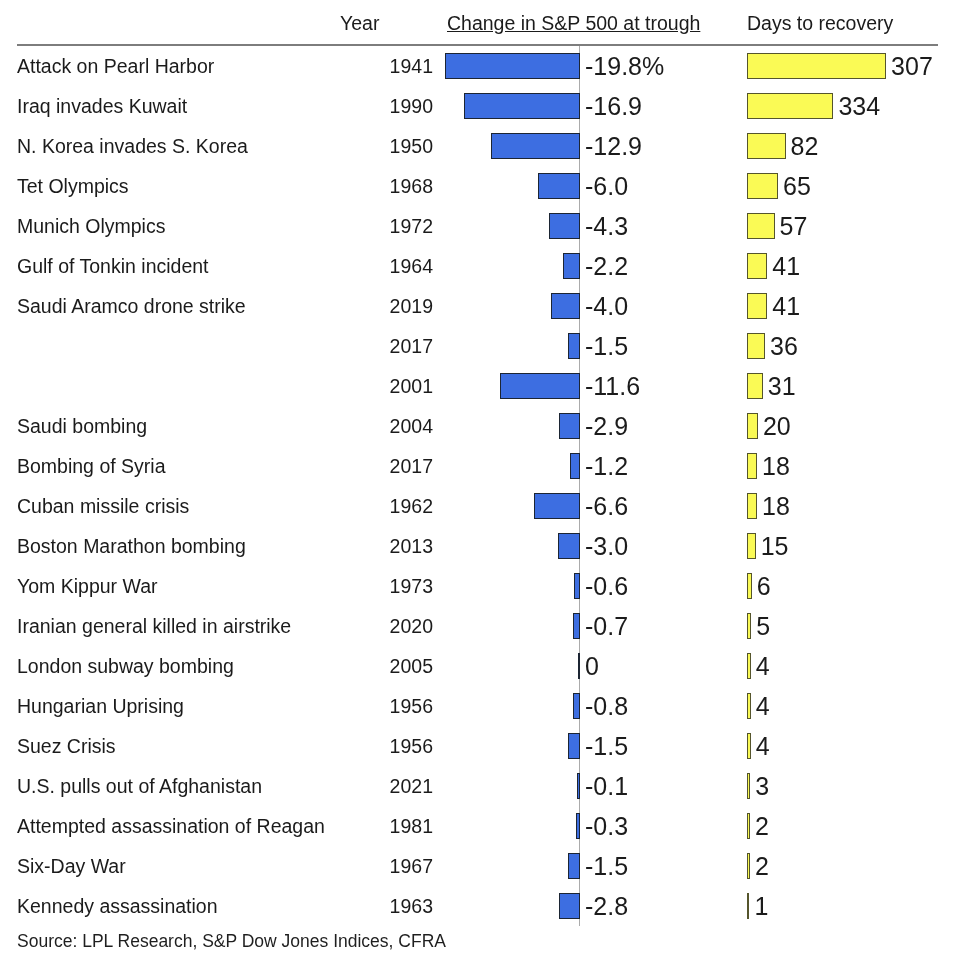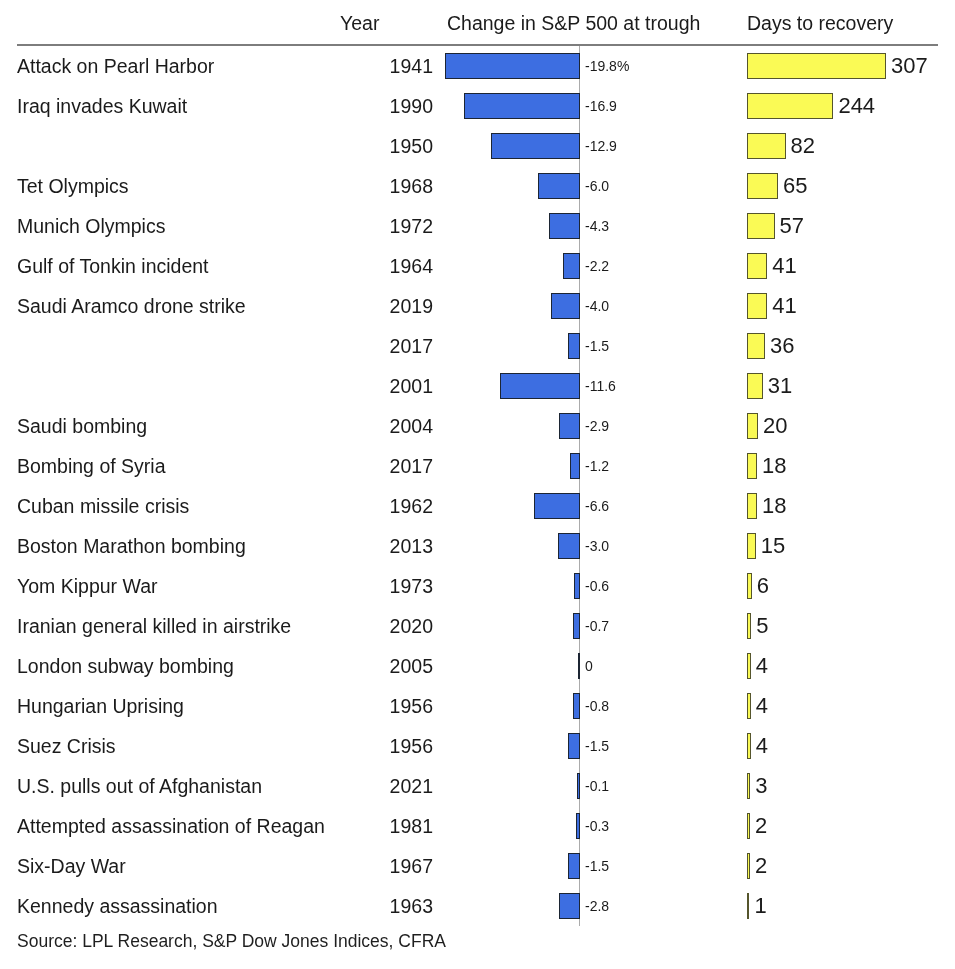--- a/index.html
+++ b/index.html
@@ -8,33 +8,33 @@
     --baseline:#ababab; --rule:#7d7d7d; --text:#1b1b1b;
   }
   html,body{margin:0;padding:0;}
   body{
     width:955px;height:969px;background:#ffffff;position:relative;overflow:hidden;
     font-family:"Liberation Sans", sans-serif;color:var(--text);
     -webkit-font-smoothing:antialiased;
   }
   .header-label{position:absolute;top:12px;font-size:19.5px;white-space:nowrap;}
   #col-year{left:340px;width:93px;text-align:left;}
-  #col-change{left:447px;}
+  #col-change{left:447px;text-decoration:underline;}
   #col-days{left:747px;}
   .rule{position:absolute;top:44px;left:17px;width:921px;height:2px;background:var(--rule);}
   .rows{position:absolute;top:46px;left:0;width:955px;}
   .zero-baseline{position:absolute;left:579px;top:0;width:1px;height:880px;background:var(--baseline);z-index:0;}
   .row{position:relative;height:40px;}
   .event{position:absolute;left:17px;top:50%;transform:translateY(-50%);font-size:19.5px;white-space:nowrap;}
   .year{position:absolute;left:340px;width:93px;text-align:right;top:50%;transform:translateY(-50%);font-size:19.5px;}
   .bar-neg{position:absolute;right:375px;top:7px;height:24px;background:var(--blue);border:1px solid var(--blue-border);z-index:1;}
-  .val{position:absolute;left:585px;top:50%;transform:translateY(-50%);font-size:14px;white-space:nowrap;}
+  .val{position:absolute;left:585px;top:50%;transform:translateY(-50%);font-size:25px;white-space:nowrap;}
   .pos-wrap{position:absolute;left:747px;top:0;height:40px;display:flex;align-items:center;z-index:1;}
   .bar-pos{height:24px;background:var(--yellow);border:1px solid var(--yellow-border);flex:none;}
-  .days{margin-left:5px;font-size:22px;white-space:nowrap;}
+  .days{margin-left:5px;font-size:25px;white-space:nowrap;}
   .source{position:absolute;top:931px;left:17px;font-size:17.5px;color:#1f1f1f;white-space:nowrap;}
 </style>
 </head>
 <body>
 
 <div class="header-label" id="col-year">Year</div>
 <div class="header-label" id="col-change">Change in S&amp;P 500 at trough</div>
 <div class="header-label" id="col-days">Days to recovery</div>
 
 <div class="rule"></div>
@@ -53,25 +53,26 @@
     </div>
   </div>
 
   <div class="row">
     <div class="event">Iraq invades Kuwait</div>
     <div class="year">1990</div>
     <div class="bar-neg" style="width: 113.6px;"></div>
     <div class="val">-16.9</div>
     <div class="pos-wrap">
       <div class="bar-pos" style="width: 84.4px;"></div>
-      <div class="days">244</div>
-    </div>
-  </div>
-
-  <div class="row">
+      <div class="days">334</div>
+    </div>
+  </div>
+
+  <div class="row">
+    <div class="event">N. Korea invades S. Korea</div>
     <div class="year">1950</div>
     <div class="bar-neg" style="width: 86.7px;"></div>
     <div class="val">-12.9</div>
     <div class="pos-wrap">
       <div class="bar-pos" style="width: 36.6px;"></div>
       <div class="days">82</div>
     </div>
   </div>
 
   <div class="row">

